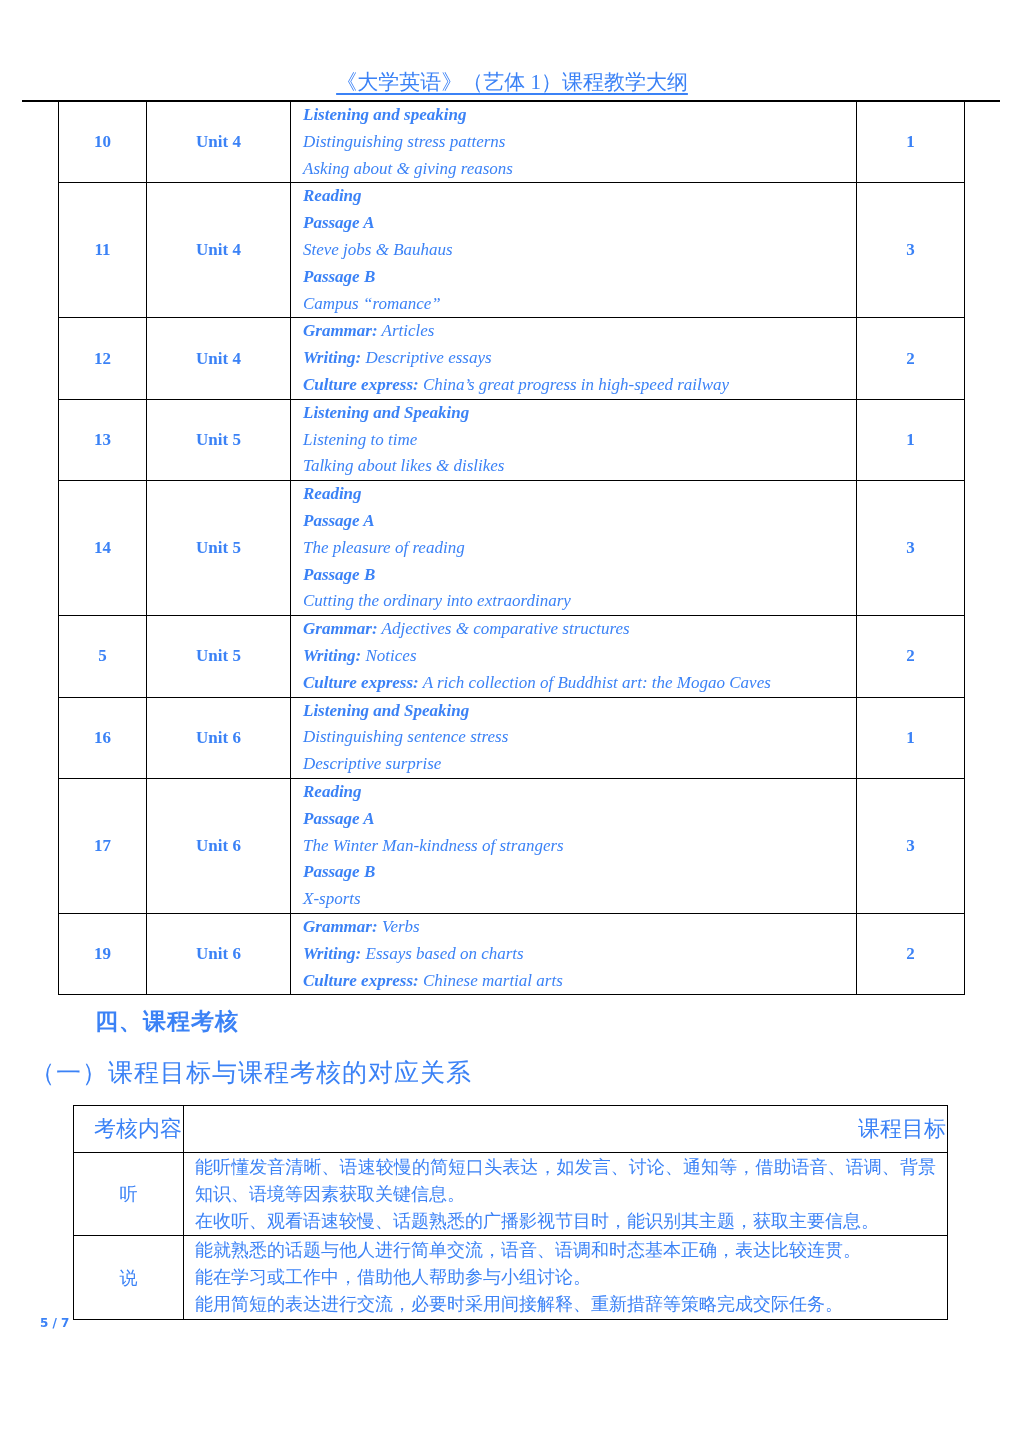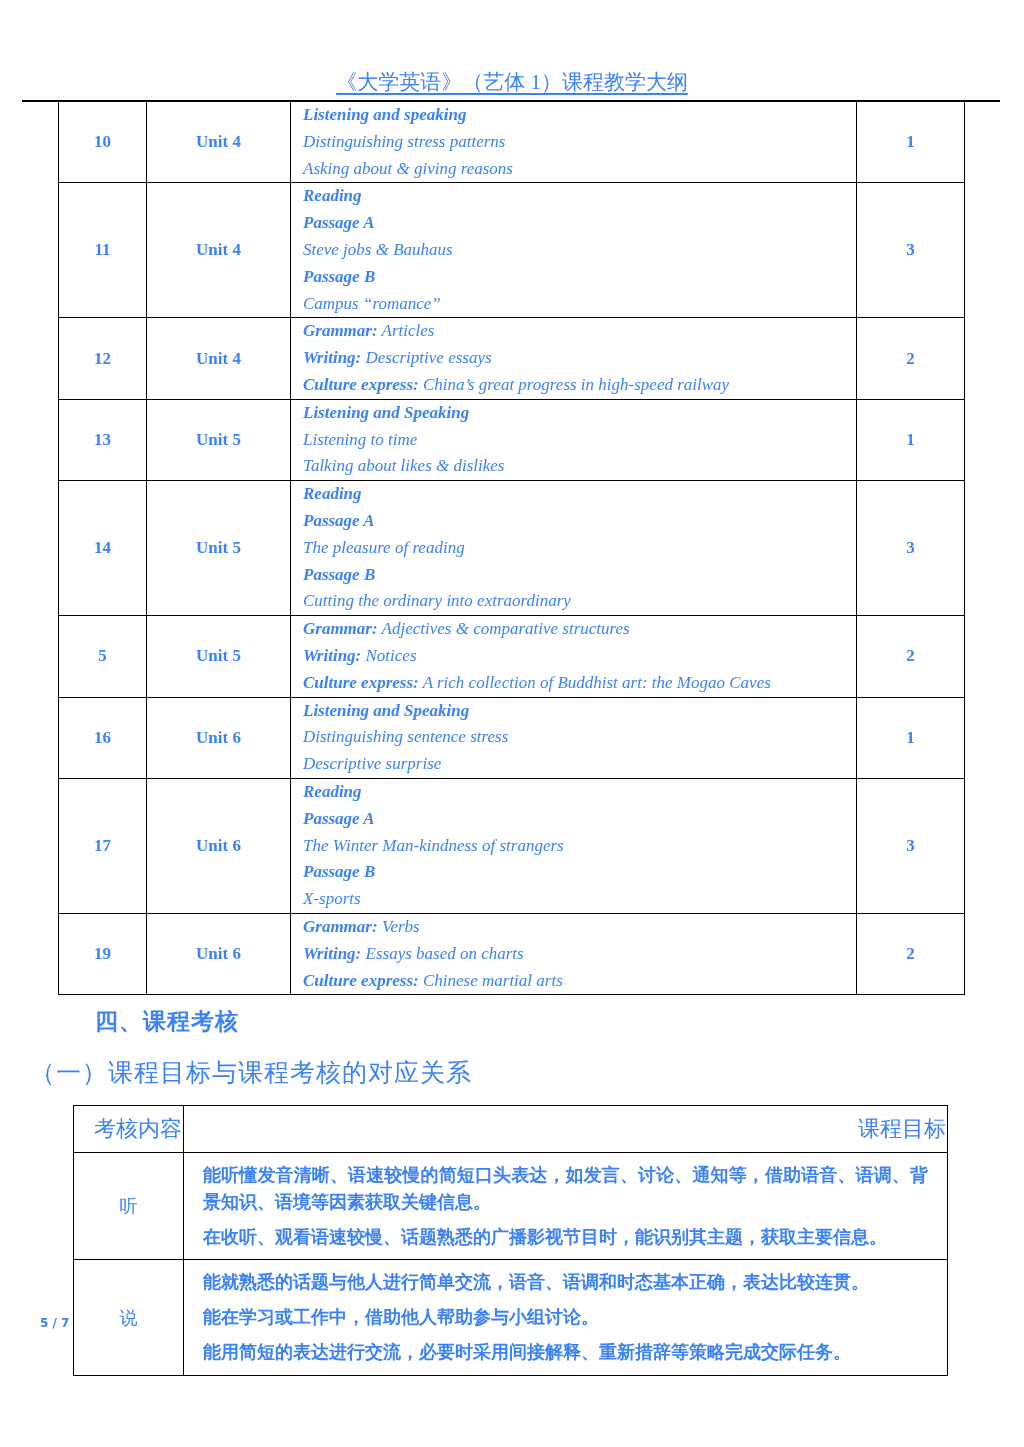--- a/index.html
+++ b/index.html
@@ -86,24 +86,23 @@
     vertical-align: middle;
     font-size: 18px;
   }
   .a-goal {
     padding: 1px 11px;
     font-size: 18px;
     line-height: 26.8px;
     vertical-align: middle;
   }
   .a-goal p {
-    margin: 8px;
+    margin: 0;
     text-align: justify;
     text-justify: inter-character;
-    font-weight: bold;
   }
 
   .page-footer {
     position: absolute;
     top: 1316px; left: 0;
     width: 100%;
     text-align: left;
     font-size: 12px;
     font-weight: bold;
     font-family: "DejaVu Sans", "Liberation Sans", sans-serif;

